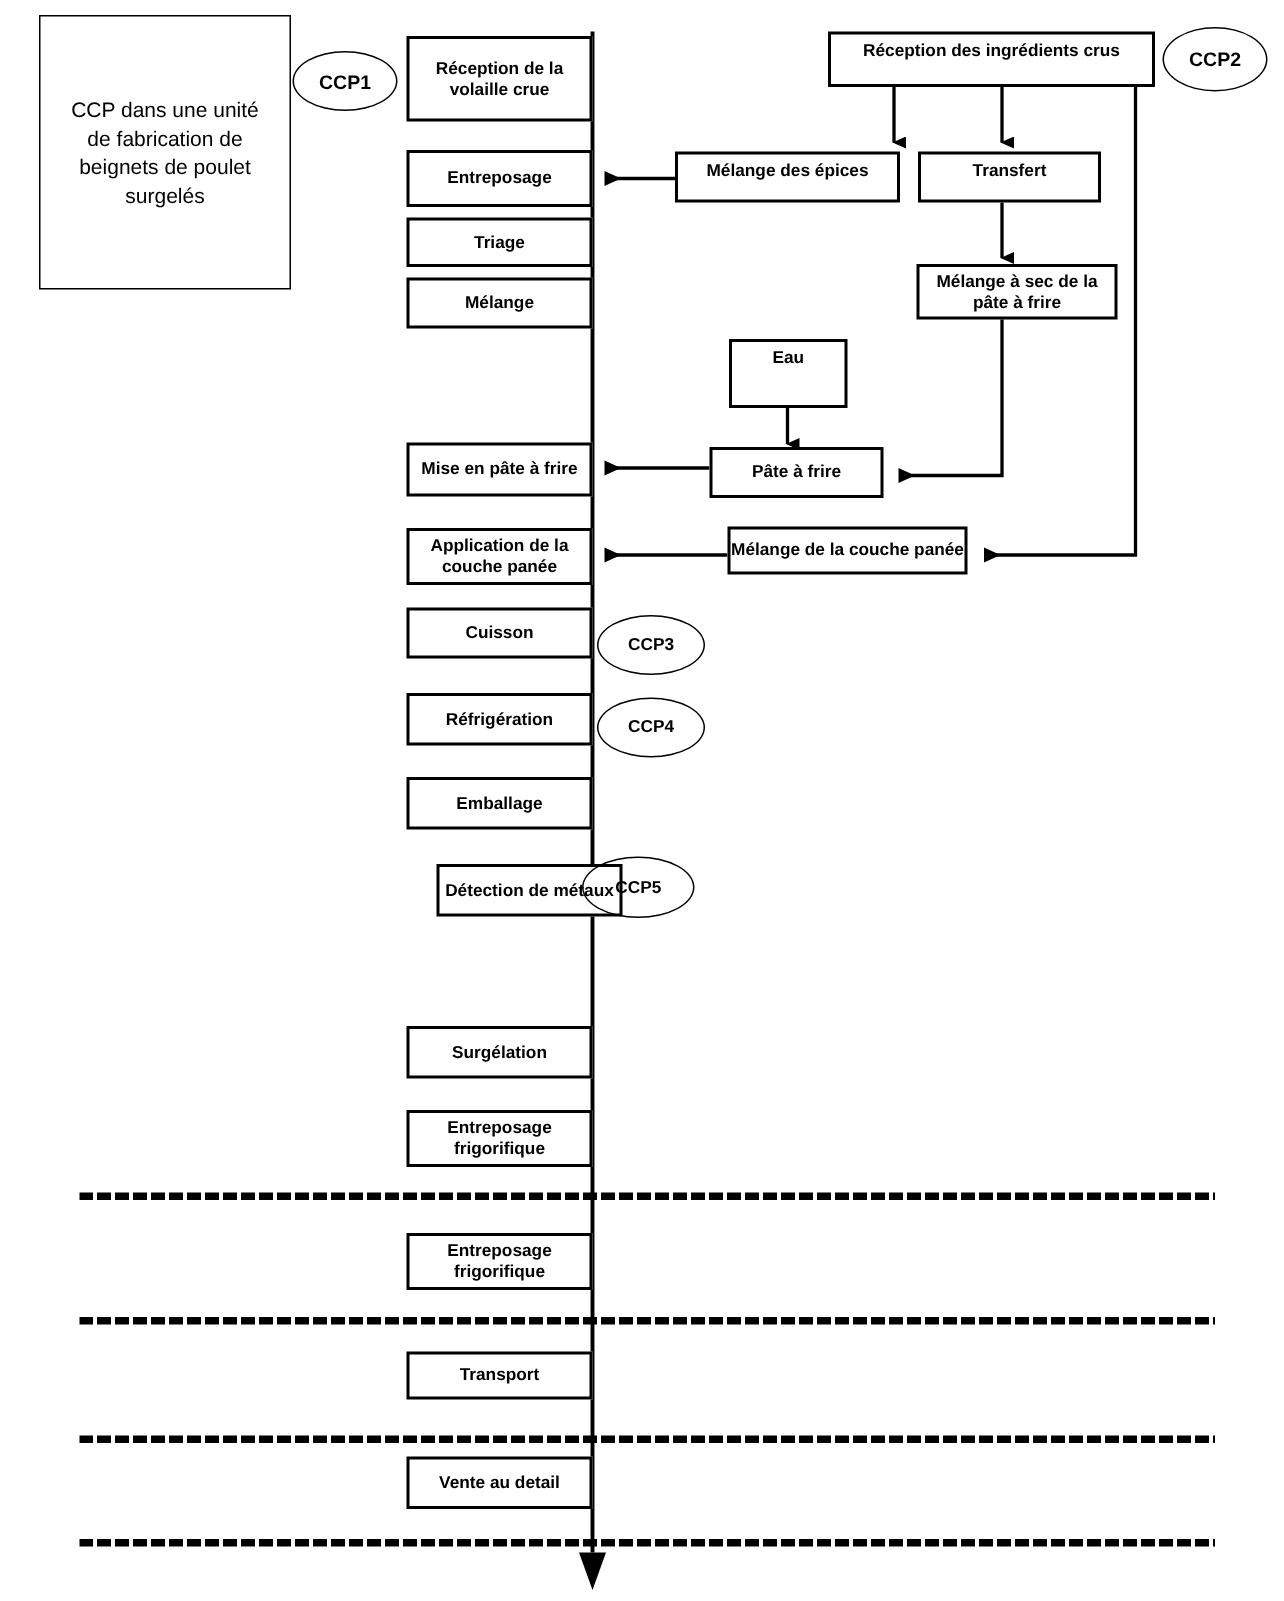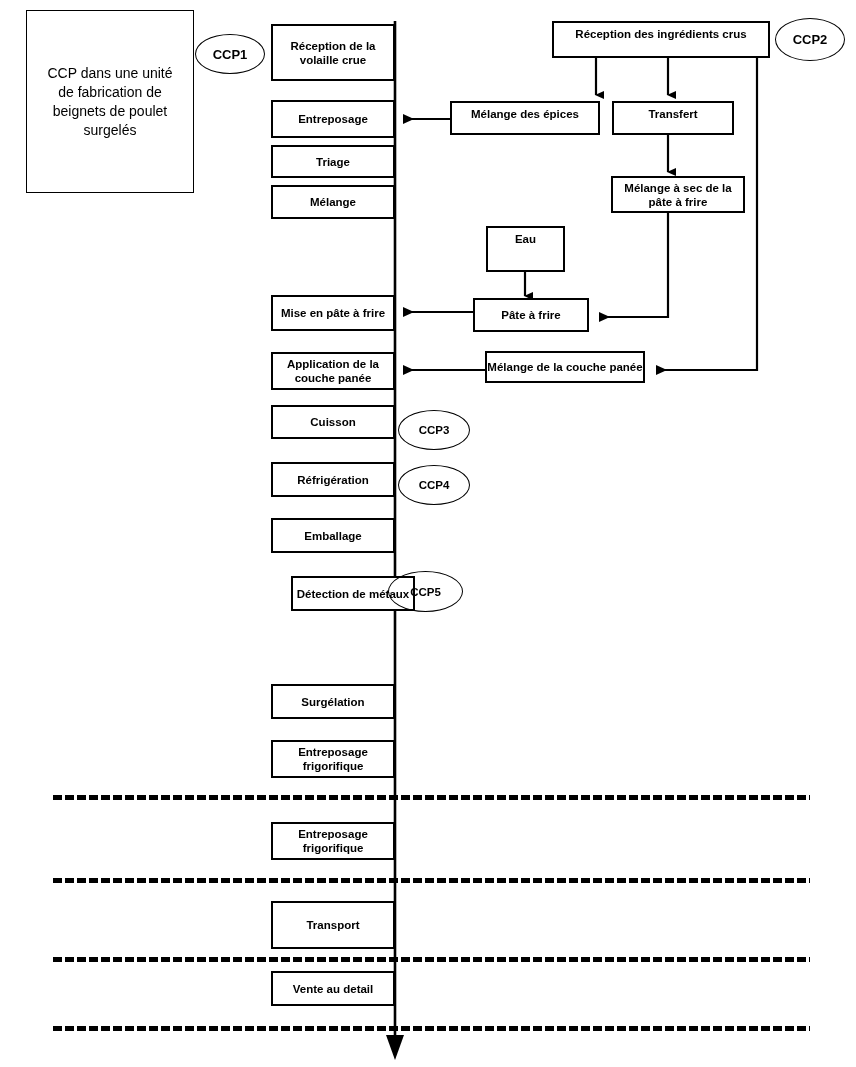--- a/index.html
+++ b/index.html
@@ -172,21 +172,21 @@
   </div>
 
   <div class="node-box" style="left:271px; top:740px; width:124px; height:38px;">
     <span>Entreposage frigorifique</span>
   </div>
 
   <div class="node-box" style="left:271px; top:822px; width:124px; height:38px;">
     <span>Entreposage frigorifique</span>
   </div>
 
-  <div class="node-box" style="left:271px; top:901px; width:124px; height:48px;">
+  <div class="node-box" style="left:271px; top:901px; width:124px; height:32px;">
     <span>Transport</span>
   </div>
 
   <div class="node-box" style="left:271px; top:971px; width:124px; height:35px;">
     <span>Vente au detail</span>
   </div>
 
   <div class="node-box" style="left:552px; top:21px; width:218px; height:37px; align-items:flex-start; padding-top:4px;">
     <span>Réception des ingrédients crus</span>
   </div>

